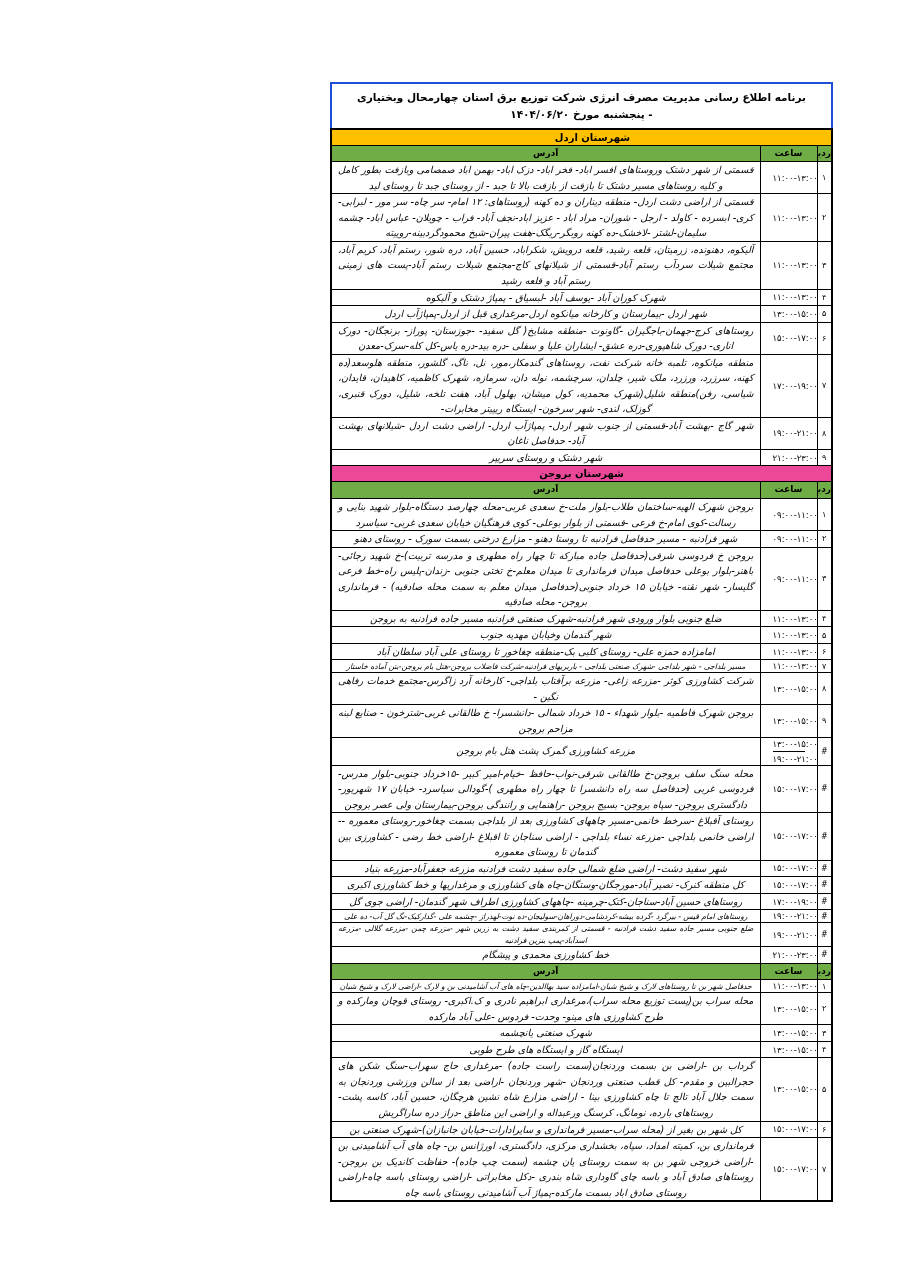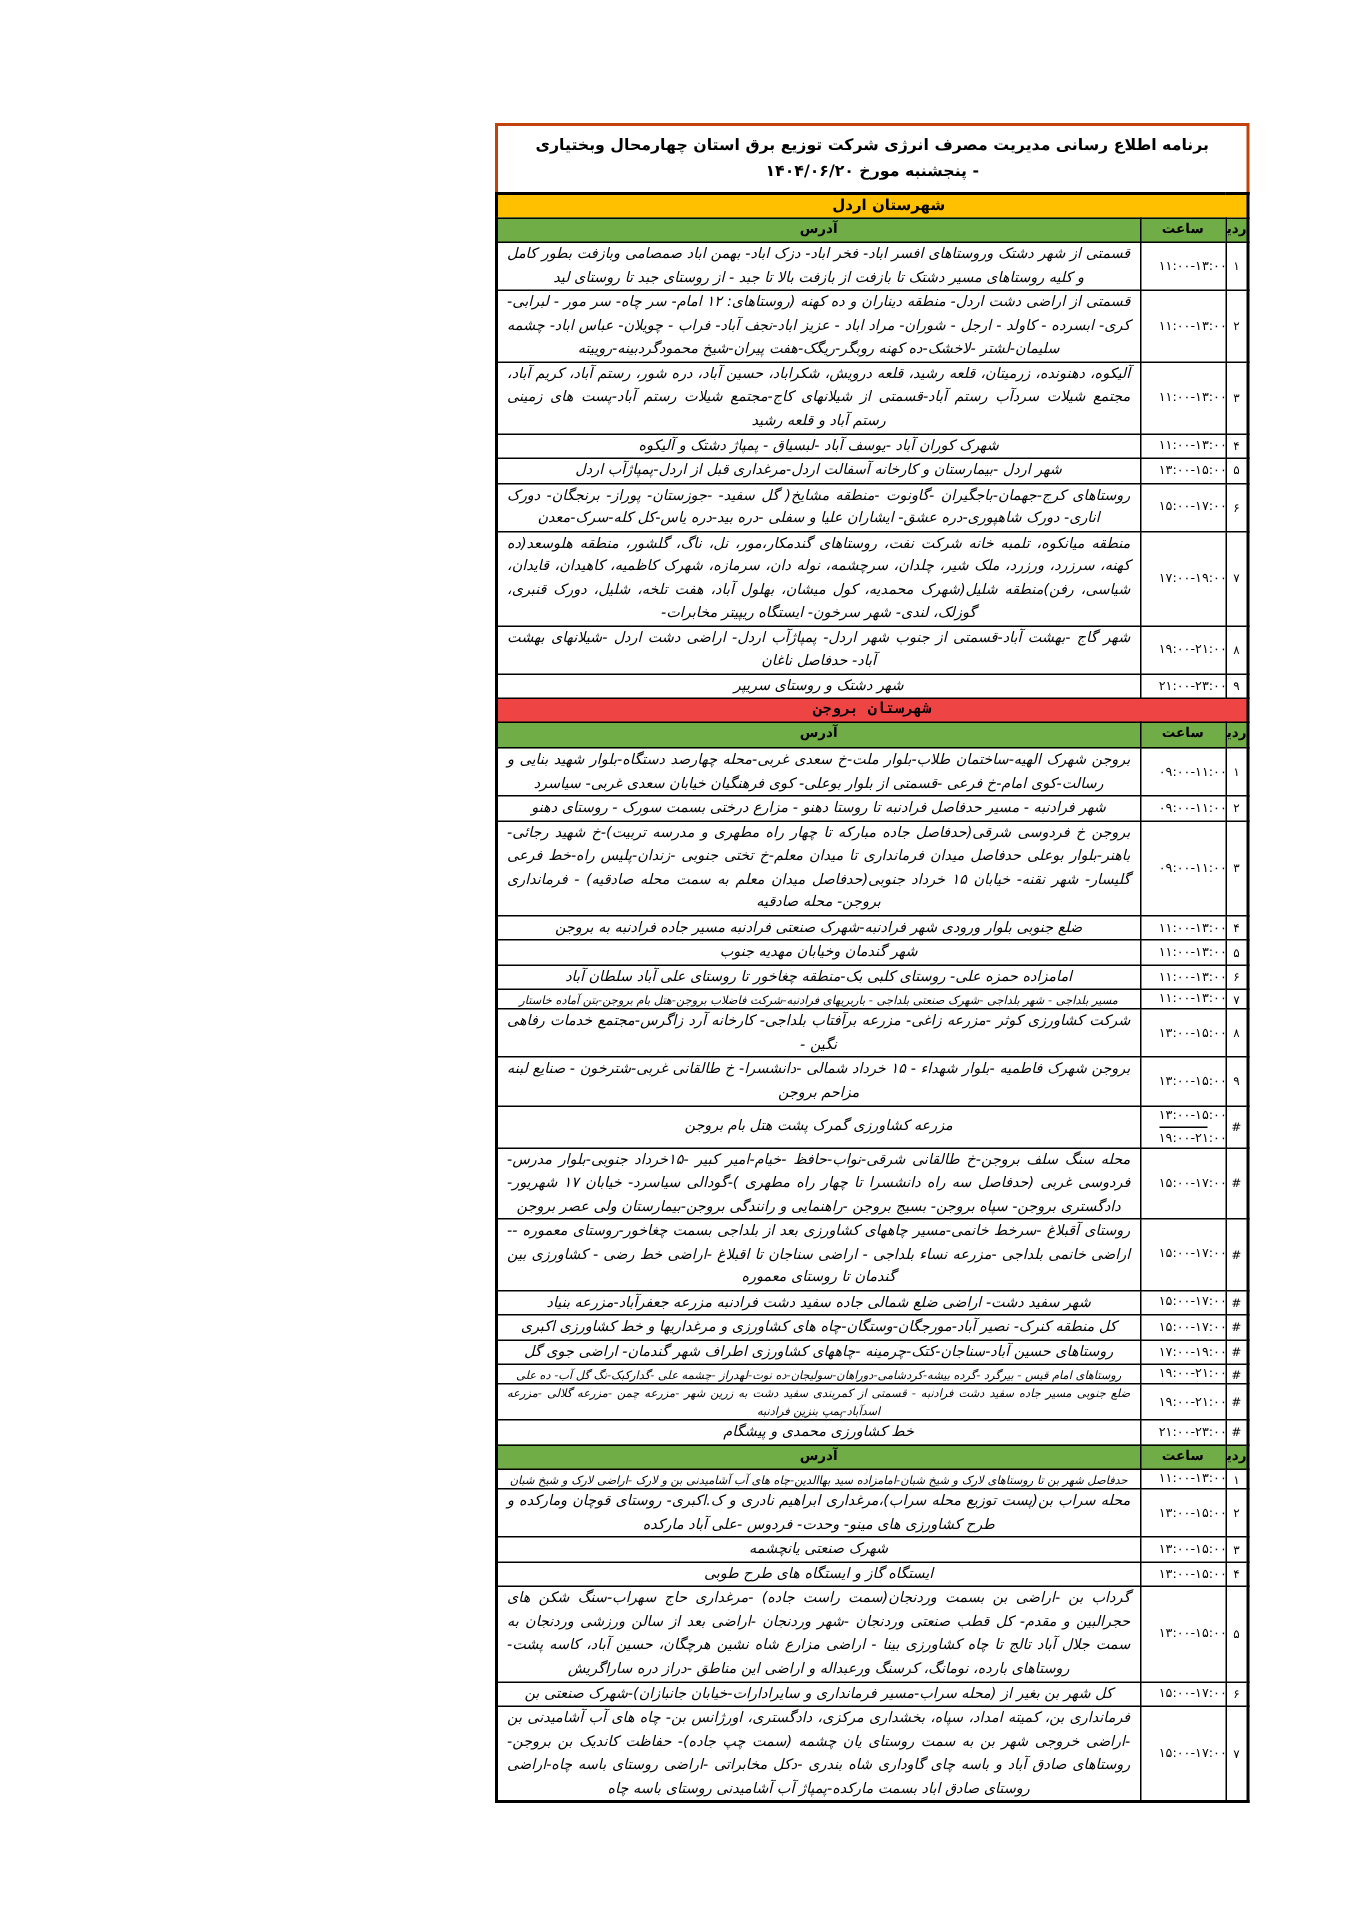--- a/index.html
+++ b/index.html
@@ -2,21 +2,21 @@
 <html lang="fa"><head>
 <meta charset="utf-8">
 <style>
   html,body{margin:0;padding:0;}
   .page{
     width:905px;height:1280px;background:#ffffff;position:relative;overflow:hidden;
     font-family:"DejaVu Sans","Liberation Sans",sans-serif;color:#000;
   }
   .doc{position:absolute;top:82px;left:330px;width:503px;direction:rtl;}
   .title{
-    border:2px solid #c2410c;background:#fff;font-weight:bold;font-size:10.5px;
+    border:2px solid #1d4ed8;background:#fff;font-weight:bold;font-size:10.5px;
     text-align:center;padding:5px 24px;line-height:1.6;
   }
   table.sched{
     width:100%;border-collapse:collapse;table-layout:fixed;margin-top:-2px;
     border:2px solid #000;
   }
   table.sched td{border:1px solid #000;vertical-align:middle;background:#fff;}
   td.band{background:#FFC000;font-weight:bold;text-align:center;font-size:10px;padding:1px 2px;line-height:1.3;}
   tr.head td{background:#70AD47;font-weight:bold;font-size:9px;text-align:center;padding:2px 1px;line-height:1.3;margin-top:12px;}
   td.no{font-size:8px;text-align:center;overflow:hidden;white-space:nowrap;padding:0;}
@@ -64,21 +64,21 @@
             <td class="addr">آلیکوه، دهنونده، زرمیتان، قلعه رشید، قلعه درویش، شکراباد، حسین آباد، دره شور، رستم آباد، کریم آباد، مجتمع شیلات سردآب رستم آباد-قسمتی از شیلانهای کاج-مجتمع شیلات رستم آباد-پست های زمینی رستم آباد و قلعه رشید</td>
           </tr>
           <tr>
             <td class="no">۴</td>
             <td class="time">۱۱:۰۰-۱۳:۰۰</td>
             <td class="addr">شهرک کوران آباد -یوسف آباد -لبسیاق - پمپاژ دشتک و آلیکوه</td>
           </tr>
           <tr>
             <td class="no">۵</td>
             <td class="time">۱۳:۰۰-۱۵:۰۰</td>
-            <td class="addr">شهر اردل -بیمارستان و کارخانه آسفالت اردل-مرغداری قبل از اردل-پمپاژآب اردل</td>
+            <td class="addr">شهر اردل -بیمارستان و کارخانه میانکوه اردل-مرغداری قبل از اردل-پمپاژآب اردل</td>
           </tr>
           <tr>
             <td class="no">۶</td>
             <td class="time">۱۵:۰۰-۱۷:۰۰</td>
             <td class="addr">روستاهای کرج-جهمان-باجگیران -گاونوت -منطقه مشایخ( گل سفید- -جوزستان- پوراز- برنجگان- دورک اناری- دورک شاهپوری-دره عشق- ایشاران علیا و سفلی -دره بید-دره یاس-کل کله-سرک-معدن</td>
           </tr>
           <tr>
             <td class="no">۷</td>
             <td class="time">۱۷:۰۰-۱۹:۰۰</td>
             <td class="addr">منطقه میانکوه، تلمبه خانه شرکت نفت، روستاهای گندمکار،مور، نل، ناگ، گلشور، منطقه هلوسعد(ده کهنه، سرزرد، ورزرد، ملک شیر، چلدان، سرچشمه، نوله دان، سرمازه، شهرک کاظمیه، کاهیدان، قایدان، شیاسی، رفن)منطقه شلیل(شهرک محمدیه، کول میشان، بهلول آباد، هفت تلخه، شلیل، دورک قنبری، گوزلک، لندی- شهر سرخون- ایستگاه ریپیتر مخابرات-</td>
@@ -87,21 +87,21 @@
             <td class="no">۸</td>
             <td class="time">۱۹:۰۰-۲۱:۰۰</td>
             <td class="addr">شهر گاج -بهشت آباد-قسمتی از جنوب شهر اردل- پمپاژآب اردل- اراضی دشت اردل -شیلانهای بهشت آباد- حدفاصل ناغان</td>
           </tr>
           <tr>
             <td class="no">۹</td>
             <td class="time">۲۱:۰۰-۲۳:۰۰</td>
             <td class="addr">شهر دشتک و روستای سریپر</td>
           </tr>
           <tr>
-            <td class="band" colspan="3" style="background: #ef4444; font-family: Liberation Mono, monospace;">شهرستان بروجن</td>
+            <td class="band" colspan="3" style="background: #ec4899;">شهرستان بروجن</td>
           </tr>
           <tr class="head">
             <td class="no" style="background: rgb(112, 173, 71);">ردیف</td>
             <td style="background: rgb(112, 173, 71);">ساعت</td>
             <td style="background: rgb(112, 173, 71);">آدرس</td>
           </tr>
           <tr>
             <td class="no">۱</td>
             <td class="time">۰۹:۰۰-۱۱:۰۰</td>
             <td class="addr">بروجن شهرک الهیه-ساختمان طلاب-بلوار ملت-خ سعدی غربی-محله چهارصد دستگاه-بلوار شهید بنایی و رسالت-کوی امام-خ فرعی -قسمتی از بلوار بوعلی- کوی فرهنگیان خیابان سعدی غربی- سیاسرد</td>

